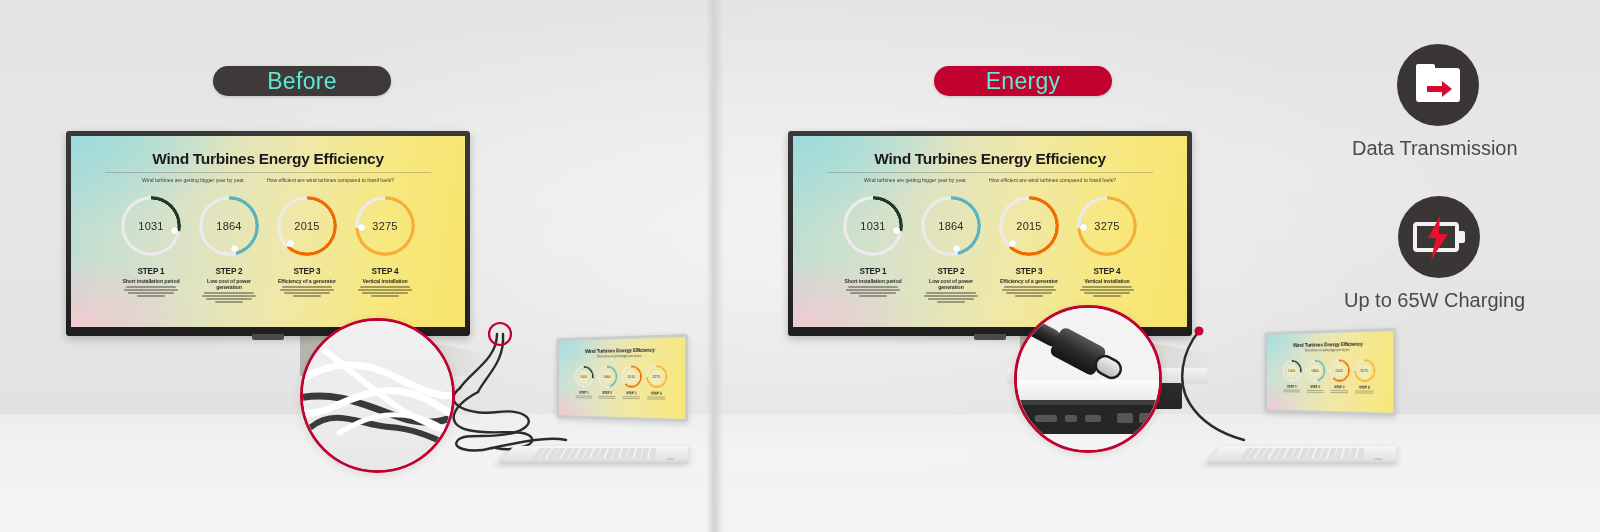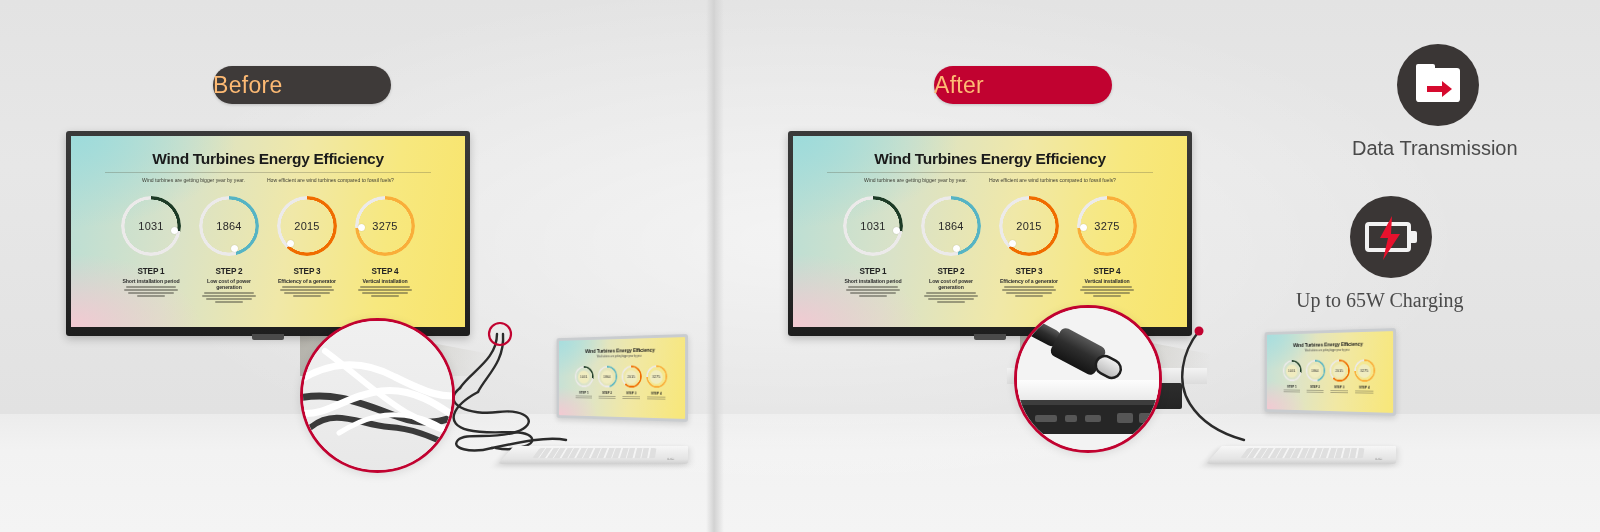--- a/index.html
+++ b/index.html
@@ -24,23 +24,23 @@
     background:radial-gradient(ellipse 70% 80% at 50% 45%, rgba(255,255,255,.55) 0%, rgba(255,255,255,0) 60%);
     pointer-events:none;
   }
   .panel-divider {
     position:absolute; top:0; left:706px; width:18px; height:532px;
     background:linear-gradient(90deg,rgba(210,210,210,0) 0%,#d2d2d2 45%,#d8d8d8 55%,rgba(216,216,216,0) 100%);
   }
 
   
   .badge {
-    position:absolute; height:38px; border-radius:19px;
-    display:flex; align-items:center; justify-content:flex-start;
-    color:#fdba74; font-size:23px; letter-spacing:.3px;
+    position:absolute; height:30px; border-radius:19px;
+    display:flex; align-items:center; justify-content:center;
+    color:#5eead4; font-size:23px; letter-spacing:.3px;
     box-shadow:0 1px 3px rgba(0,0,0,.18);
   }
   .badge.before { left:213px; top:66px; width:178px; background:#3e3a39; }
   .badge.after  { left:934px; top:66px; width:178px; background:#c10230; }
 
   
   .monitor { position:absolute; }
   .monitor.left  { left:66px;  top:131px; width:404px; height:205px; }
   .monitor.right { left:788px; top:131px; width:404px; height:205px; }
   .mon-bezel {
@@ -183,21 +183,21 @@
     opacity:.9; border-radius:2px;
   }
   .lg-logo { position:absolute; right:14px; bottom:6px; font-size:5px; color:#9a9a9a; font-weight:bold; }
 
   
   .cables-svg { position:absolute; inset:0; pointer-events:none; }
 
   
   .feature { position:absolute; text-align:left; }
   .feature.data     { left:1352px; top:44px;  width:172px; }
-  .feature.charging { left:1296px; top:196px; width:190px;font-family:Liberation Serif, serif; }
+  .feature.charging { left:1344px; top:196px; width:190px; }
   .feat-circle {
     width:82px; height:82px; border-radius:50%; background:#3a3635;
     margin:0 auto; position:relative;
     display:flex; align-items:center; justify-content:center;
   }
   .feat-label { margin-top:11px; font-size:20px; color:#4a4a4a; letter-spacing:0; }
   .folder { position:relative; width:44px; height:34px; }
   .folder-back {
     position:absolute; left:0; top:0; width:44px; height:34px;
     background:#fff; border-radius:3px 3px 3px 3px;
@@ -229,21 +229,21 @@
 
   <div class="bg-wall"></div>
   <div class="bg-floor"></div>
   <div class="bg-vignette"></div>
   <div class="panel-divider"></div>
 
   <div class="badge before" style="background: rgb(62, 58, 57);">
     <span>Before</span>
   </div>
   <div class="badge after" style="background: rgb(193, 2, 48);">
-    <span>After</span>
+    <span>Energy</span>
   </div>
 
   <div class="mon-shadow left"></div>
   <div class="mon-shadow right"></div>
 
   <div class="monitor left">
     <div class="mon-bezel"></div>
     <div class="mon-screen">
       <div class="slide">
         <div class="slide-title">Wind Turbines Energy Efficiency</div>

